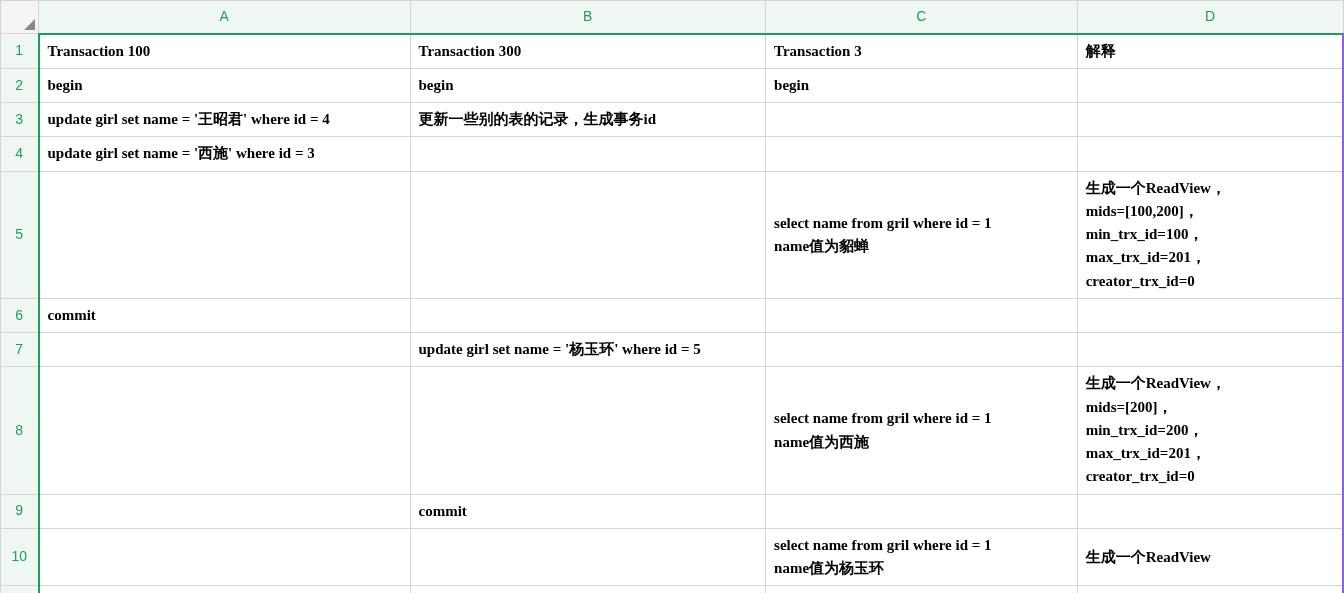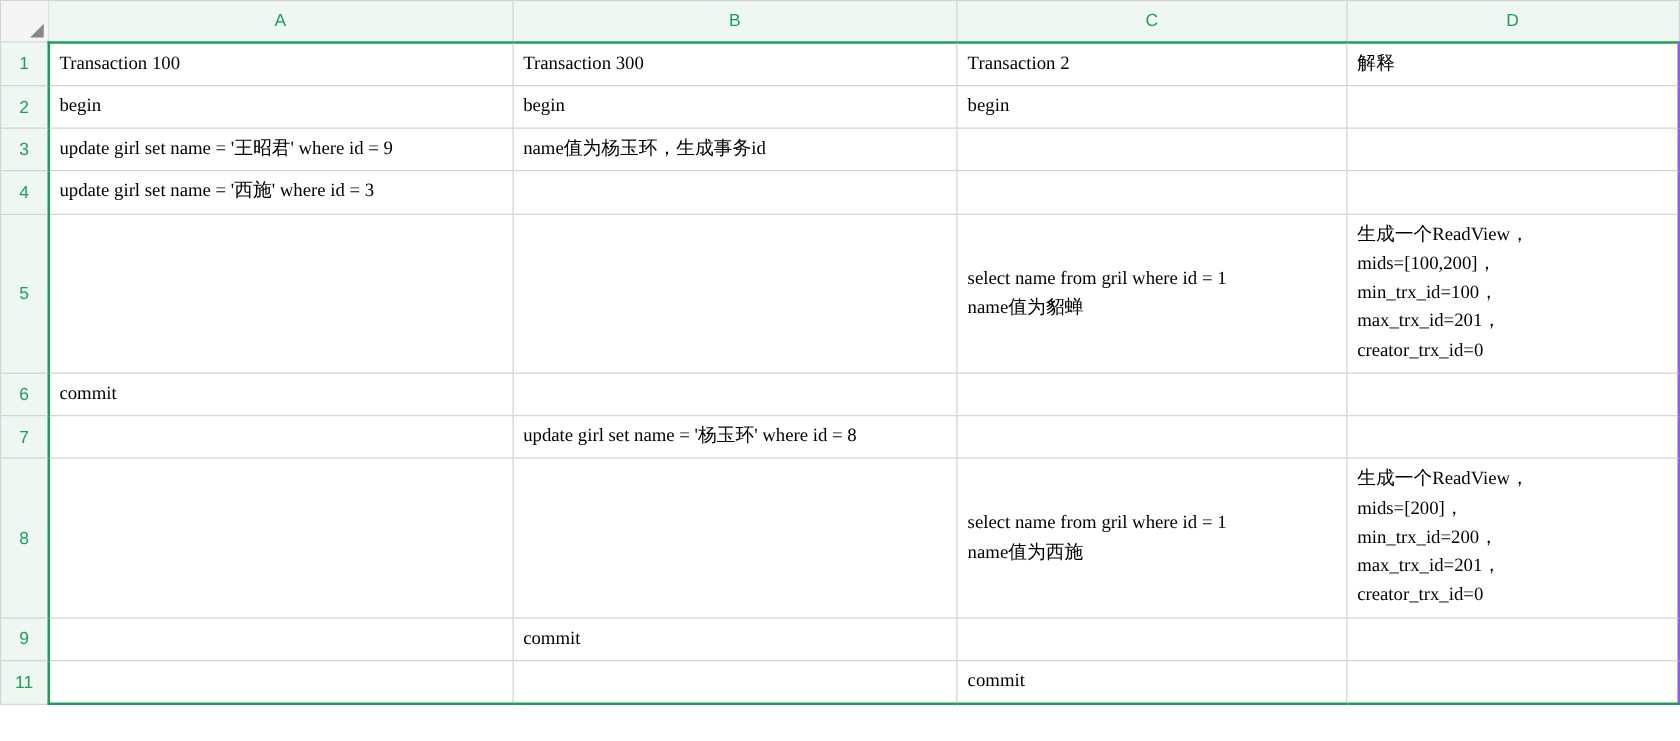--- a/index.html
+++ b/index.html
@@ -16,21 +16,21 @@
     width: 1344px;
   }
   .row { display: table-row; }
   .cell {
     display: table-cell;
     border: 1px solid #d4d4d4;
     padding: 5px 8px;
     vertical-align: middle;
     line-height: 1.55;
     white-space: pre-line;
-    font-weight: 400;
+    font-weight: 700;
   }
   
   .hdr {
     background: #f5f5f5;
     text-align: center;
     color: #555;
     font-family: Arial, sans-serif;
     font-size: 14px;
     font-weight: 400;
   }
@@ -84,36 +84,36 @@
     <div class="cell hdr sel colA">A</div>
     <div class="cell hdr sel colB">B</div>
     <div class="cell hdr sel colC">C</div>
     <div class="cell hdr sel colD">D</div>
   </div>
 
   <div class="row">
     <div class="cell rownum sel">1</div>
     <div class="cell colA sel-top sel-left">Transaction 100</div>
     <div class="cell colB sel-top">Transaction 300</div>
-    <div class="cell colC sel-top">Transaction 2</div>
+    <div class="cell colC sel-top">Transaction 3</div>
     <div class="cell colD sel-top sel-right">解释</div>
   </div>
 
   <div class="row">
     <div class="cell rownum sel">2</div>
     <div class="cell colA sel-left">begin</div>
     <div class="cell colB">begin</div>
     <div class="cell colC">begin</div>
     <div class="cell colD sel-right"></div>
   </div>
 
   <div class="row">
     <div class="cell rownum sel">3</div>
-    <div class="cell colA sel-left">update girl set name = '王昭君' where id = 9</div>
-    <div class="cell colB">name值为杨玉环，生成事务id</div>
+    <div class="cell colA sel-left">update girl set name = '王昭君' where id = 4</div>
+    <div class="cell colB">更新一些别的表的记录，生成事务id</div>
     <div class="cell colC"></div>
     <div class="cell colD sel-right"></div>
   </div>
 
   <div class="row">
     <div class="cell rownum sel">4</div>
     <div class="cell colA sel-left">update girl set name = '西施' where id = 3</div>
     <div class="cell colB"></div>
     <div class="cell colC"></div>
     <div class="cell colD sel-right"></div>
@@ -136,21 +136,21 @@
     <div class="cell rownum sel">6</div>
     <div class="cell colA sel-left">commit</div>
     <div class="cell colB"></div>
     <div class="cell colC"></div>
     <div class="cell colD sel-right"></div>
   </div>
 
   <div class="row">
     <div class="cell rownum sel">7</div>
     <div class="cell colA sel-left"></div>
-    <div class="cell colB">update girl set name = '杨玉环' where id = 8</div>
+    <div class="cell colB">update girl set name = '杨玉环' where id = 5</div>
     <div class="cell colC"></div>
     <div class="cell colD sel-right"></div>
   </div>
 
   <div class="row">
     <div class="cell rownum sel">8</div>
     <div class="cell colA sel-left"></div>
     <div class="cell colB"></div>
     <div class="cell colC">select name from gril where id = 1
 name值为西施</div>
@@ -162,20 +162,28 @@
   </div>
 
   <div class="row">
     <div class="cell rownum sel">9</div>
     <div class="cell colA sel-left"></div>
     <div class="cell colB">commit</div>
     <div class="cell colC"></div>
     <div class="cell colD sel-right"></div>
   </div>
 
+  <div class="row">
+    <div class="cell rownum sel">10</div>
+    <div class="cell colA sel-left"></div>
+    <div class="cell colB"></div>
+    <div class="cell colC">select name from gril where id = 1
+name值为杨玉环</div>
+    <div class="cell colD sel-right">生成一个ReadView</div>
+  </div>
 
   <div class="row">
     <div class="cell rownum sel">11</div>
     <div class="cell colA sel-left sel-bottom"></div>
     <div class="cell colB sel-bottom"></div>
     <div class="cell colC sel-bottom">commit</div>
     <div class="cell colD sel-right sel-bottom"></div>
   </div>
 
 </div>

